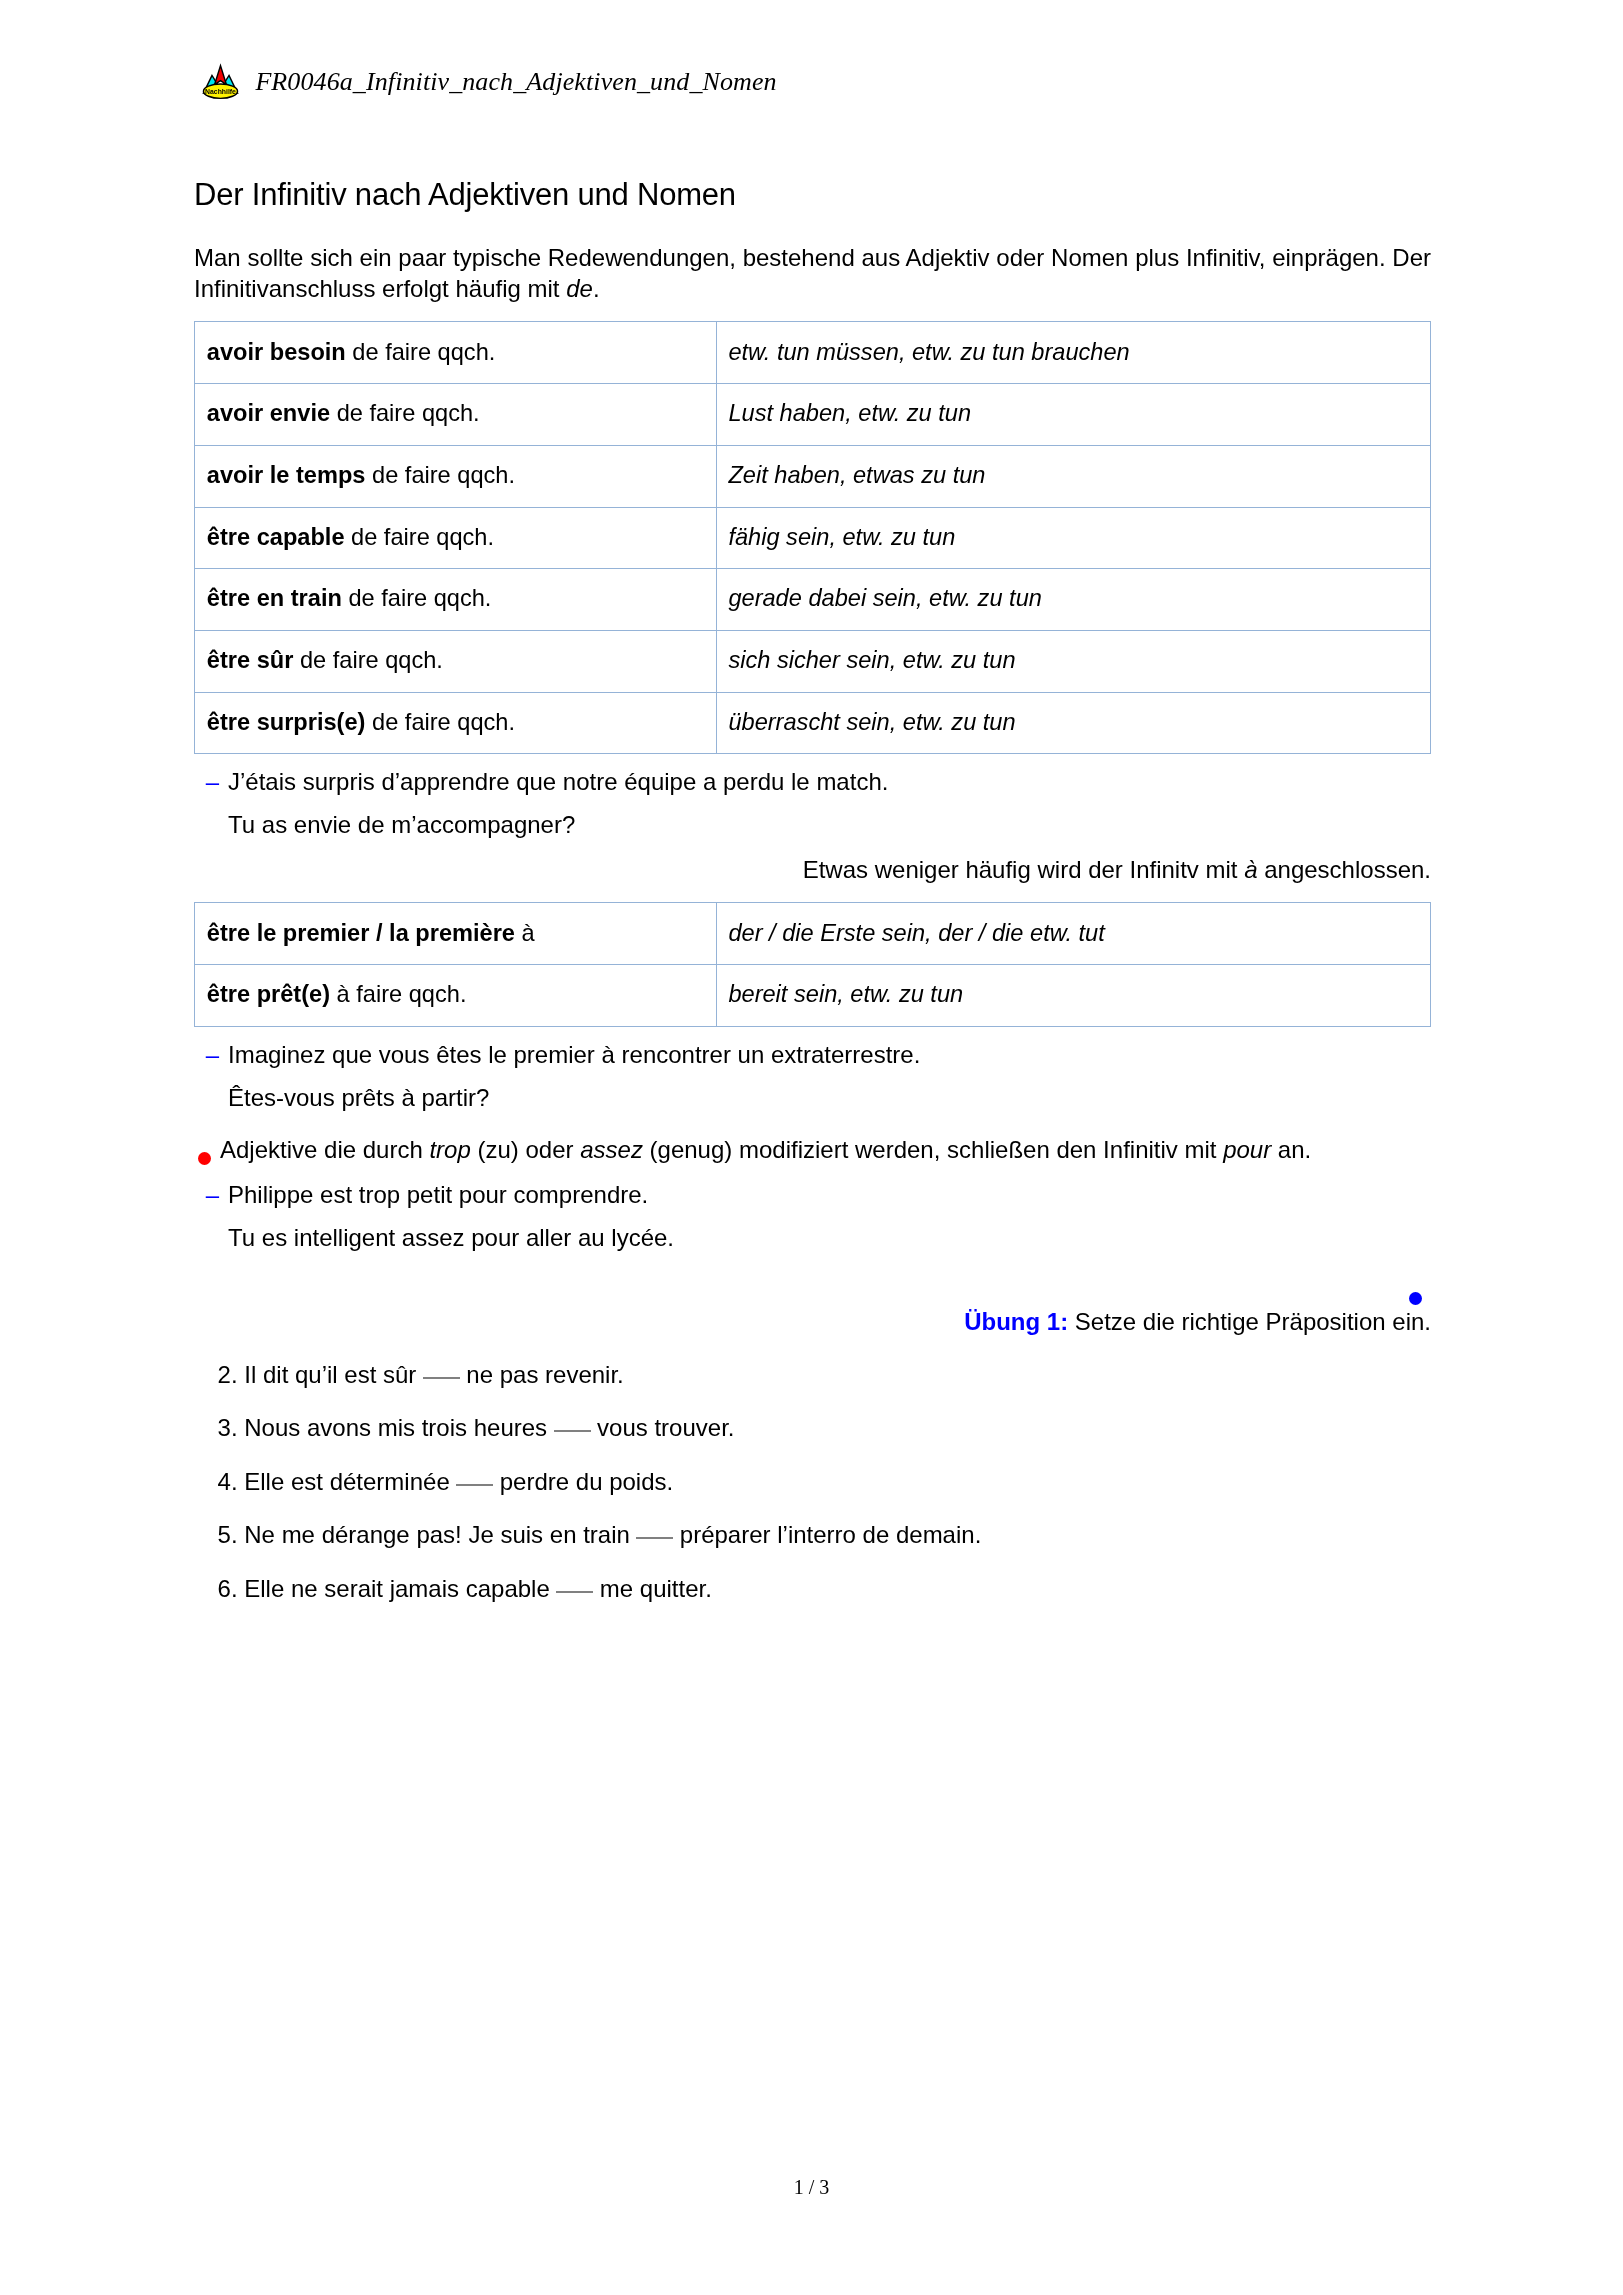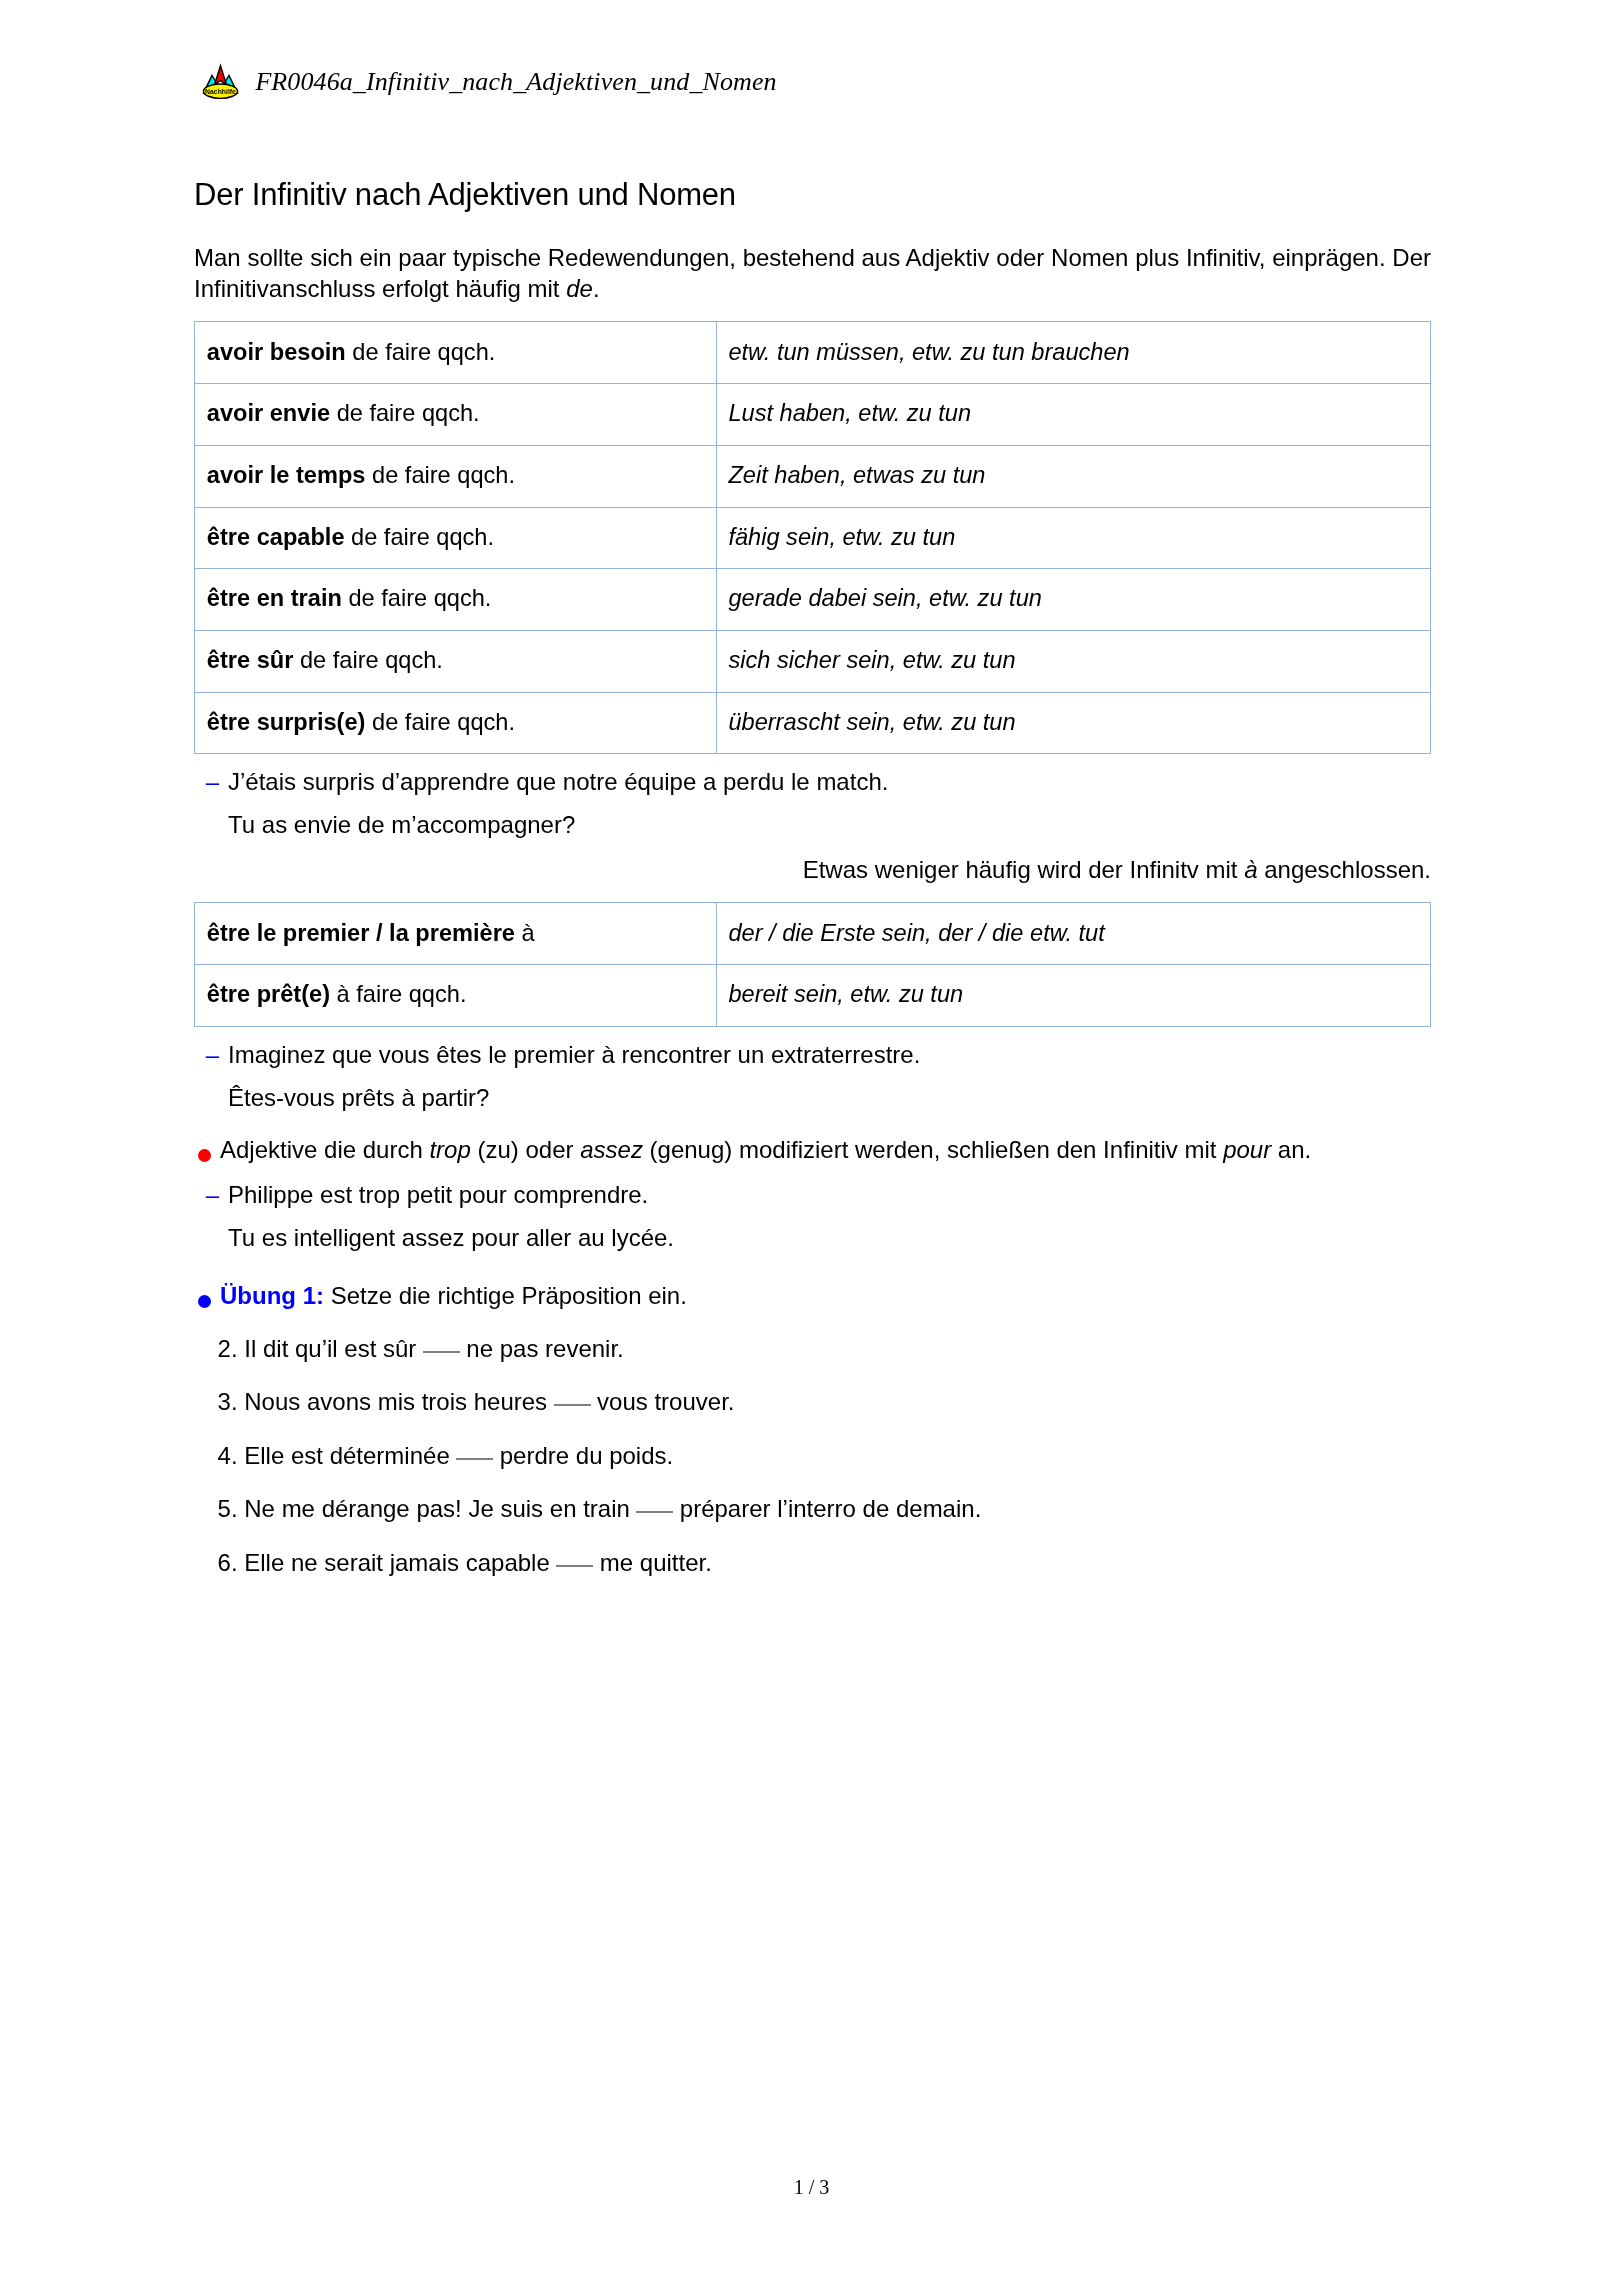--- a/index.html
+++ b/index.html
@@ -118,21 +118,21 @@
     box-sizing: border-box;
     font-size: 24px;
     line-height: 1.25;
   }
   .ex-text { flex: 1 1 auto; }
   .ex-line.indented .ex-dash { color: transparent; }
 
   
   .bullet-row {
     display: flex;
-    align-items: center;
+    align-items: flex-end;
     margin: 22px 0 0 0;
   }
   .bullet-dot {
     flex: 0 0 26px;
     width: 26px;
     padding-top: 11px;
     box-sizing: border-box;
   }
   .dot {
     display: block;
@@ -290,21 +290,21 @@
       <div class="ex-line">
         <span class="ex-dash">–</span>
         <span class="ex-text">Philippe est trop petit pour comprendre.</span>
       </div>
       <div class="ex-line indented">
         <span class="ex-dash"></span>
         <span class="ex-text">Tu es intelligent assez pour aller au lycée.</span>
       </div>
     </div>
 
-    <div class="bullet-row" style="margin-top:28px;">
+    <div class="bullet-row" style="margin-top:28px;flex-direction:column;">
       <div class="bullet-dot">
           <span class="dot blue"></span>
         </div>
       <div class="bullet-text left"><span class="ubung-label">Übung 1:</span><span> Setze die richtige Präposition ein.</span></div>
     </div>
 
     <div class="exercise-list">
       <div class="exercise-item"><span>2.</span> <span>Il dit qu’il est sûr</span><span class="blank"></span><span>ne pas revenir.</span></div>
       <div class="exercise-item"><span>3.</span> <span>Nous avons mis trois heures</span><span class="blank"></span><span>vous trouver.</span></div>
       <div class="exercise-item"><span>4.</span> <span>Elle est déterminée</span><span class="blank"></span><span>perdre du poids.</span></div>

